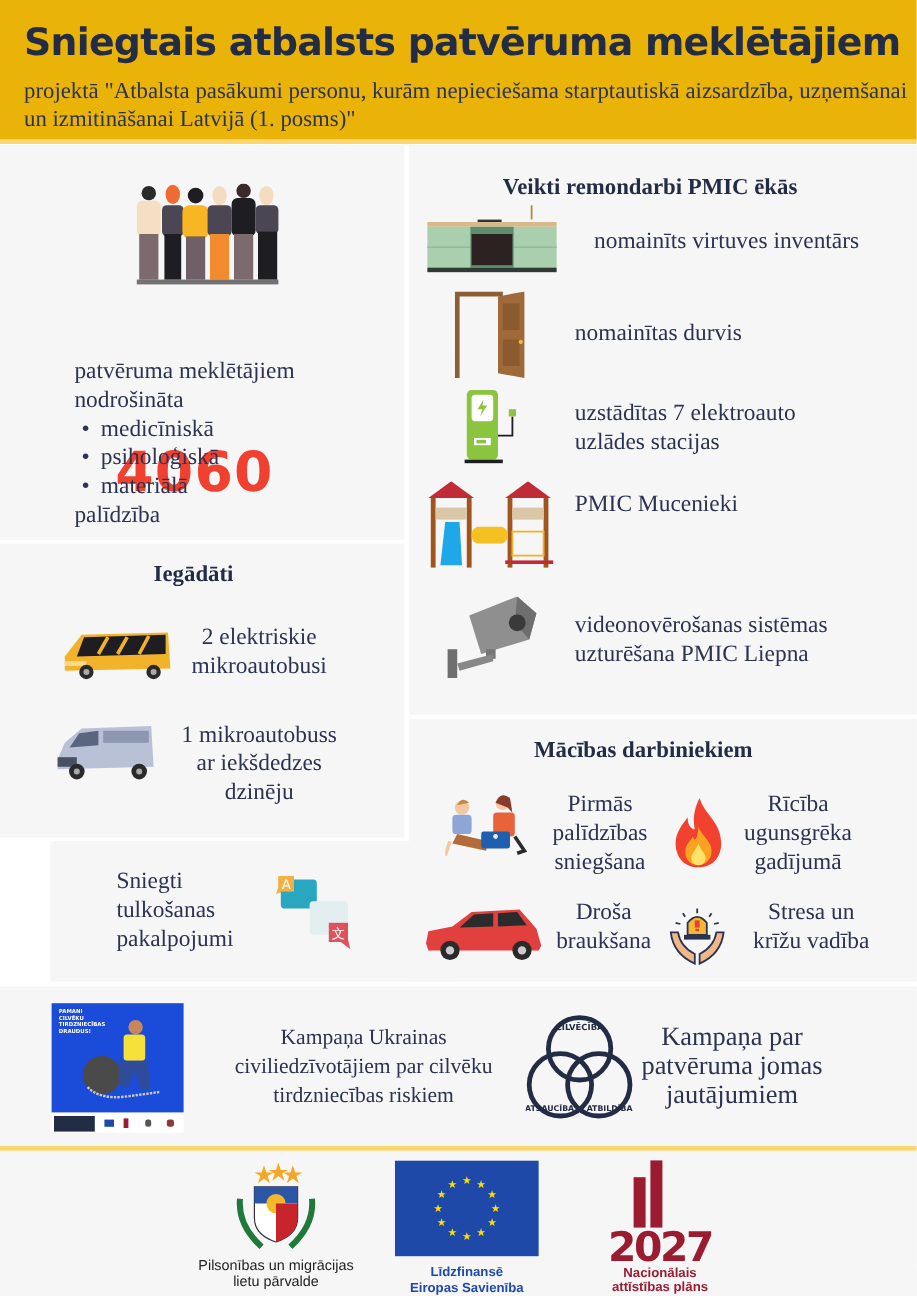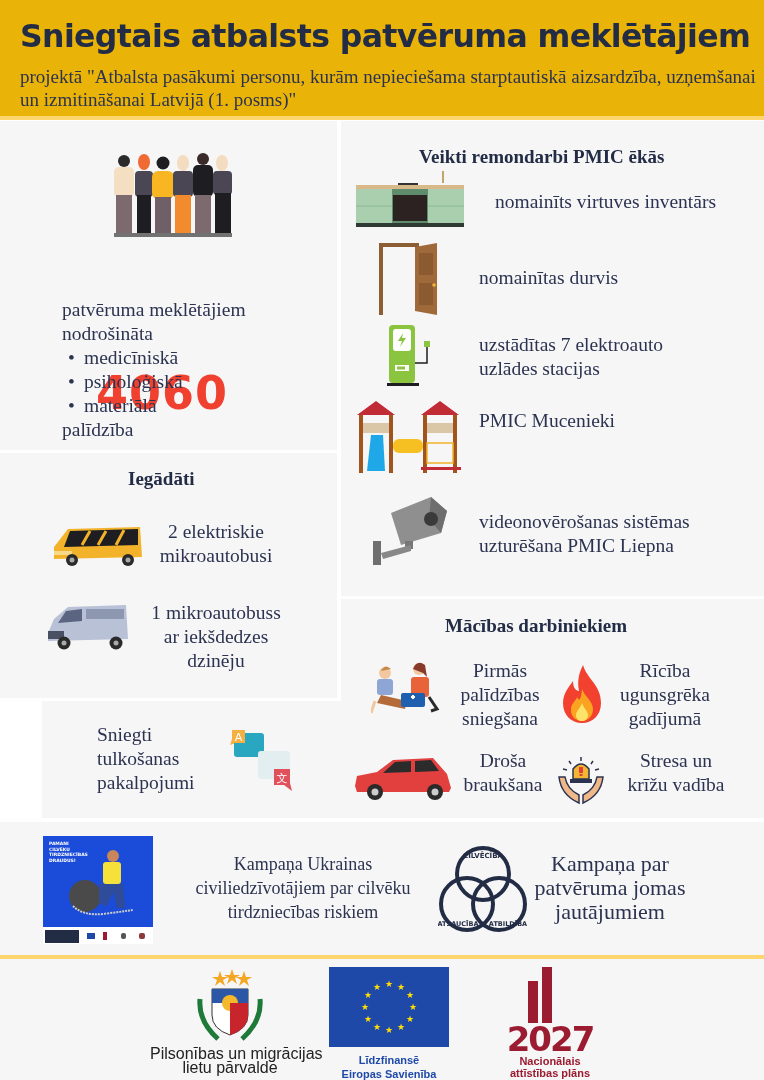--- a/index.html
+++ b/index.html
@@ -11,21 +11,21 @@
   .title { position: absolute; left: 20px; top: 18px; font-family: "DejaVu Sans", sans-serif; font-weight: bold; font-size: 31.5px; letter-spacing: -0.6px; color: #232c45; white-space: nowrap; }
   .subtitle { position: absolute; left: 20px; top: 65px; width: 740px; font-size: 19px; line-height: 23px; color: #2b3350; }
   .yellow { position: absolute; left: 0; width: 764px; height: 4px; background: #fdd56e; }
   .section-title { position: absolute; font-weight: bold; font-size: 19px; color: #232c45; white-space: nowrap; }
   .txt { position: absolute; font-size: 19.5px; line-height: 24px; color: #2b3350; }
   .ctr { text-align: center; }
   .big-number { position: absolute; left: 96px; top: 245px; font-family: "DejaVu Sans", sans-serif; font-weight: bold; font-size: 46px; color: #f0402f; letter-spacing: 1px; }
   ul.bullets { list-style: none; }
   ul.bullets li { padding-left: 22px; position: relative; }
   ul.bullets li::before { content: "•"; position: absolute; left: 6px; top: 0; }
-  .footer-text { position: absolute; font-family: "Liberation Sans", "DejaVu Sans", sans-serif; font-size: 16px; line-height: 14px; text-align: center; white-space: nowrap; }
+  .footer-text { position: absolute; font-family: "Liberation Sans", "DejaVu Sans", sans-serif; font-size: 12px; line-height: 14px; text-align: center; white-space: nowrap; }
 </style>
 </head>
 <body>
 
 <div class="header">
   <div class="title">Sniegtais atbalsts patvēruma meklētājiem</div>
   <div class="subtitle">projektā "Atbalsta pasākumi personu, kurām nepieciešama starptautiskā aizsardzība, uzņemšanai un izmitināšanai Latvijā (1. posms)"</div>
 </div>
 <div class="yellow" style="top:116px;"></div>
 

